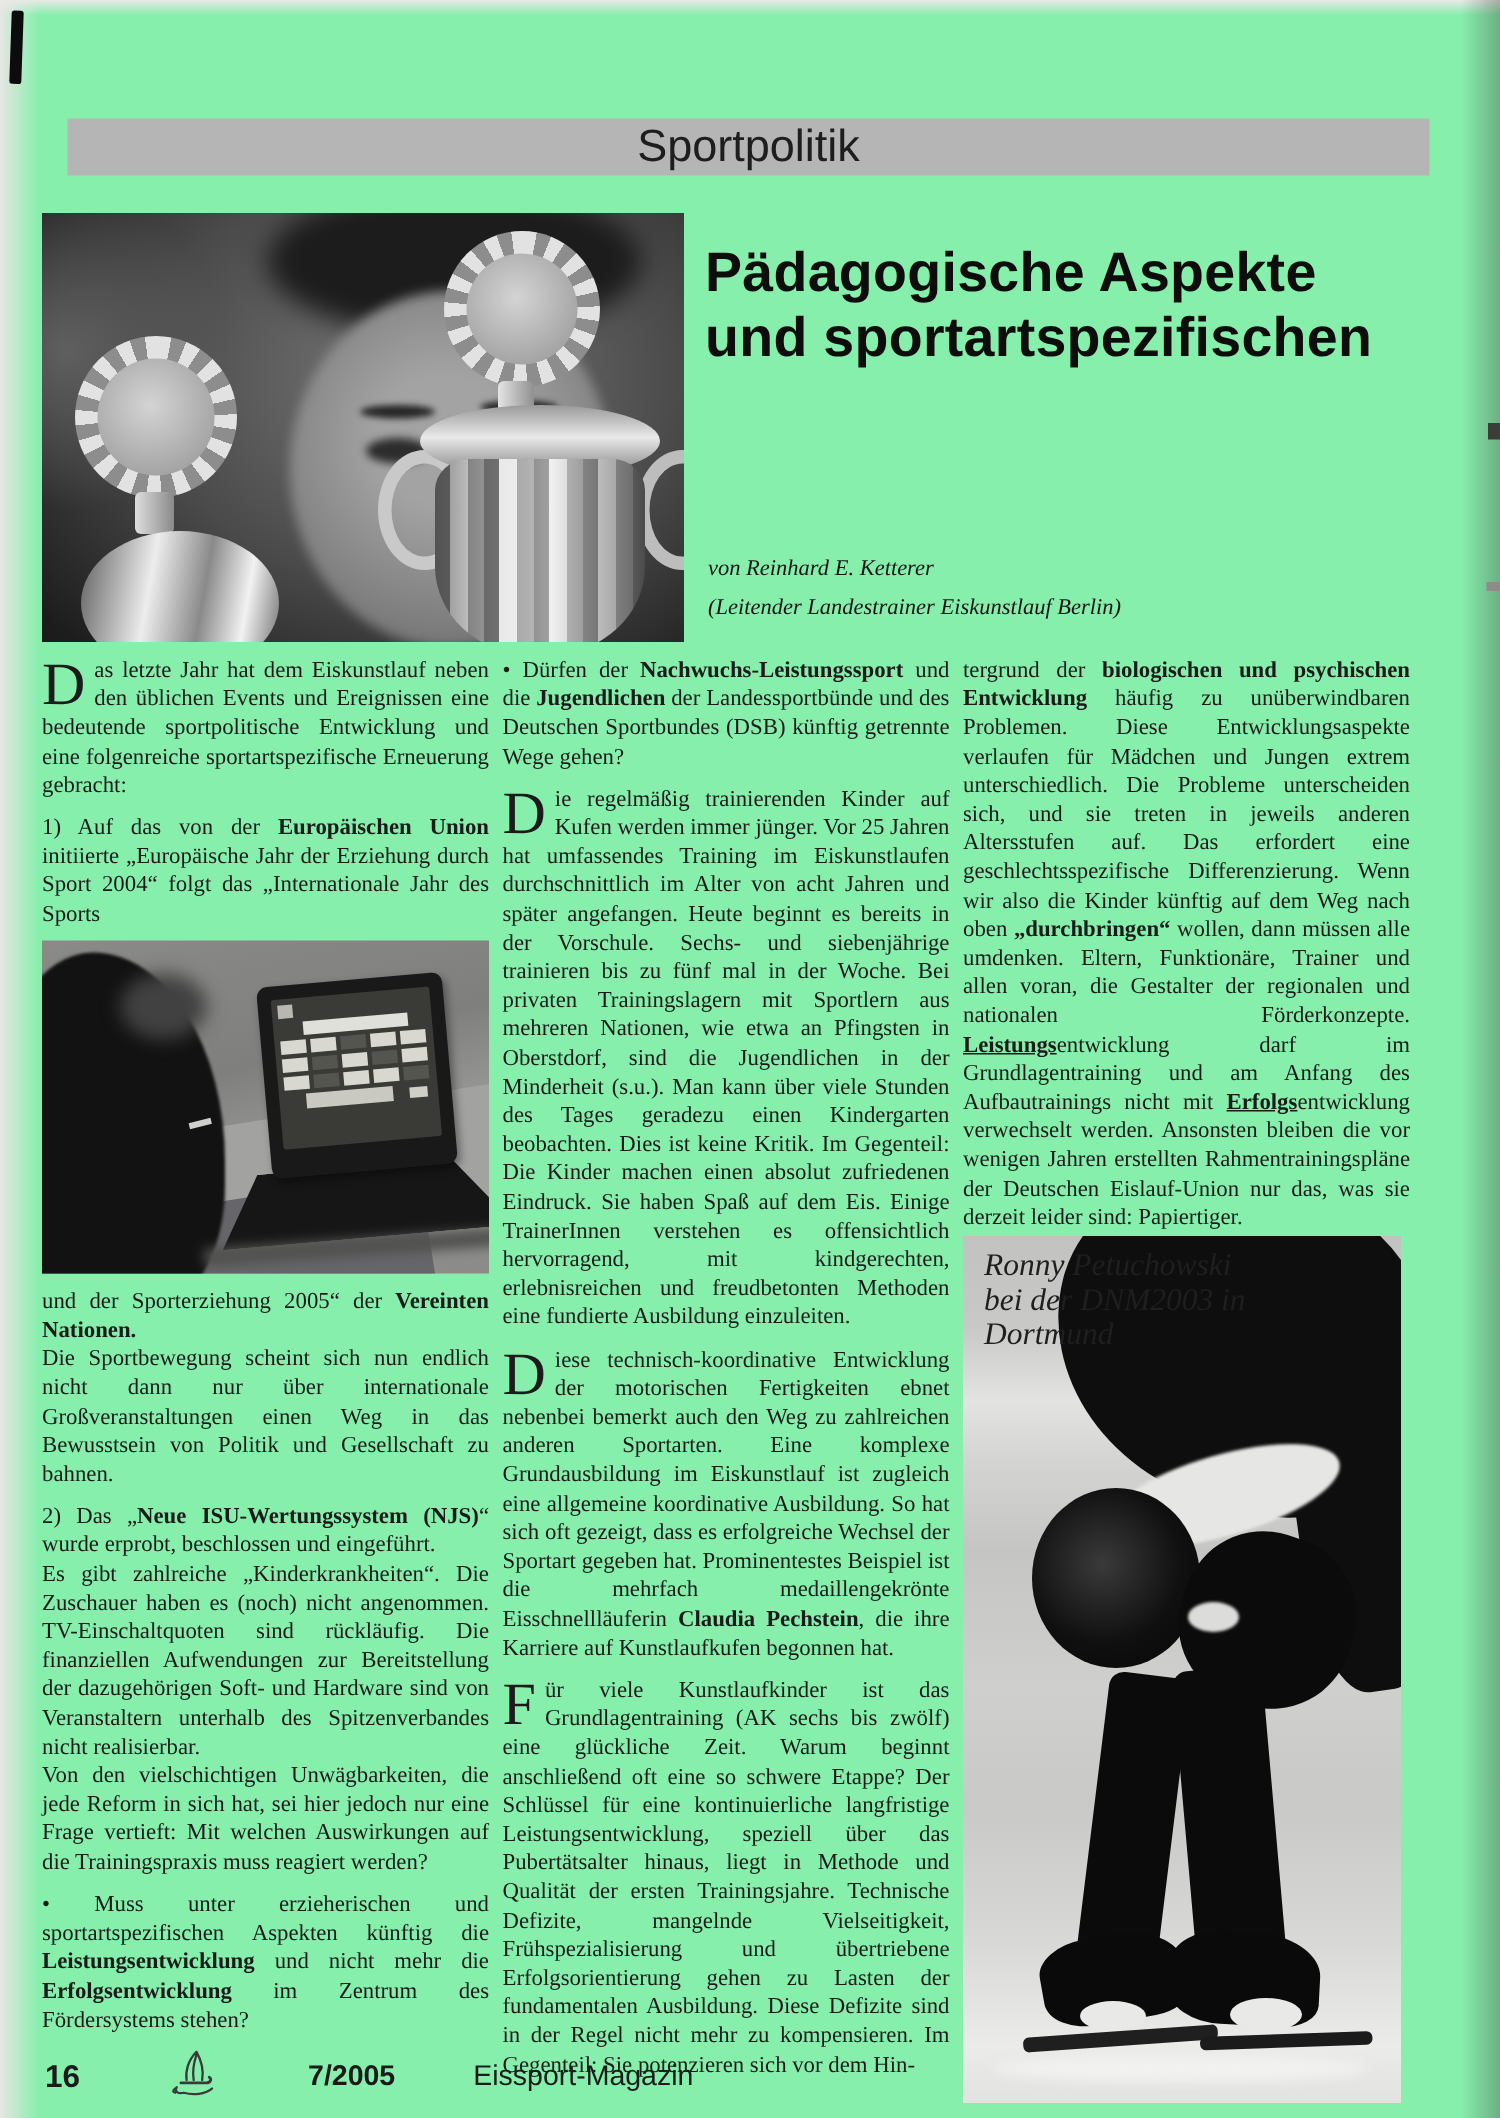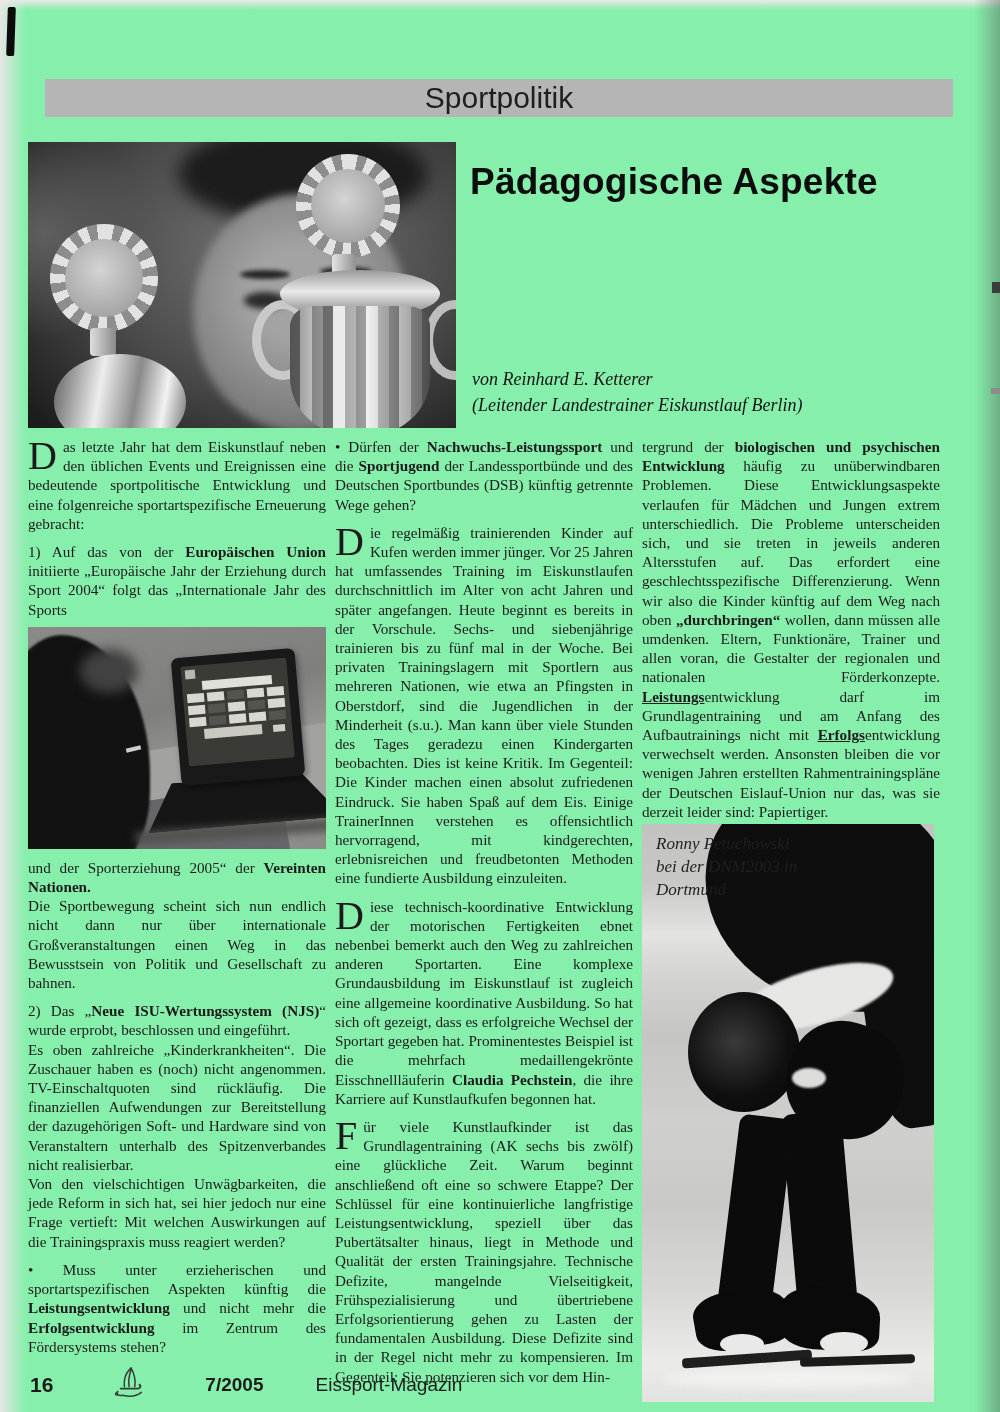--- a/index.html
+++ b/index.html
@@ -18,21 +18,21 @@
   .right-dash2{position:absolute;left:991px;top:388px;width:9px;height:6px;background:#8c8c8a;}
 
   .section-bar{position:absolute;left:45px;top:79px;width:908px;height:38px;background:#b5b5b5;
                display:flex;align-items:center;justify-content:center;
                font-family:"Liberation Sans",sans-serif;font-size:30px;color:#1e1e1e;}
 
   .headline{position:absolute;left:470px;top:160px;width:520px;
             font-family:"Liberation Sans",sans-serif;font-weight:bold;
             font-size:37px;line-height:43px;color:#0d0d0d;letter-spacing:.2px;}
   .byline{position:absolute;left:472px;top:366px;width:500px;
-          font-style:italic;font-size:18px;line-height:26px;color:#151515;}
+          font-style:italic;font-size:15px;line-height:26px;color:#151515;}
 
   .cols{position:absolute;left:28px;top:437px;width:912px;display:flex;gap:9px;}
   .col{width:298px;font-size:15.2px;line-height:19.2px;text-align:justify;hyphens:auto;}
   .col p{margin:0;}
   .col p.sp{margin-top:9px;}
   .dropcap{float:left;font-size:40px;line-height:33px;padding:2px 6px 0 0;}
   b.u{text-decoration:underline;}
 
   
   .photo{position:relative;overflow:hidden;}
@@ -108,21 +108,21 @@
   .s-legl{left:86px;top:292px;width:54px;height:204px;background:#0b0b0b;border-radius:10px;transform:rotate(7deg);}
   .s-legr{left:148px;top:288px;width:60px;height:208px;background:#0b0b0b;border-radius:10px;transform:rotate(-5deg);}
   .s-bootl{left:52px;top:466px;width:96px;height:58px;background:#0a0a0a;border-radius:35% 45% 25% 35%;transform:rotate(-10deg);}
   .s-bootr{left:138px;top:464px;width:100px;height:62px;background:#0a0a0a;border-radius:35% 45% 25% 35%;transform:rotate(3deg);}
   .s-gap1{left:78px;top:510px;width:44px;height:20px;background:#e9e9e7;border-radius:50%;}
   .s-gap2{left:178px;top:508px;width:48px;height:22px;background:#e9e9e7;border-radius:50%;}
   .s-blade1{left:40px;top:530px;width:130px;height:10px;background:#1f1f1f;border-radius:4px;transform:rotate(-4deg);}
   .s-blade2{left:158px;top:532px;width:115px;height:9px;background:#1b1b1b;border-radius:4px;transform:rotate(-2deg);}
   .s-smear{left:20px;top:546px;width:250px;height:18px;background:#f1f1ef;border-radius:50%;filter:blur(4px);}
   .s-caption{position:absolute;left:14px;top:8px;z-index:10;font-style:italic;
-             font-size:17px;line-height:23px;color:#1f1f1f;}
+             font-size:21px;line-height:23px;color:#1f1f1f;}
 
   .footer{position:absolute;left:30px;top:1366px;display:flex;align-items:center;
           font-family:"Liberation Sans",sans-serif;font-size:19px;color:#1b1b1b;gap:45px;}
   .footer .pageno{font-weight:bold;font-size:21px;margin-right:14px;}
   .footer .logo{margin-right:10px;}
   .footer .issue{font-weight:bold;margin-right:7px;}
 </style>
 </head>
 <body>
 
@@ -155,20 +155,21 @@
       </div>
     <div class="ph t-stem2"></div>
     <div class="ph t-h1"></div>
     <div class="ph t-h2"></div>
     <div class="ph t-lid"></div>
     <div class="ph t-cupbody"></div>
   </div>
 
   <div class="headline">
     <div>Pädagogische Aspekte</div>
+    <div>und sportartspezifischen</div>
   </div>
   <div class="byline">
     <div>von Reinhard E. Ketterer</div>
     <div>(Leitender Landestrainer Eiskunstlauf Berlin)</div>
   </div>
 
   <div class="cols">
 
     <div class="col">
       <p><span class="dropcap">D</span><span>as letzte Jahr hat dem Eiskunstlauf neben den üblichen Events und Ereignissen eine bedeutende sportpolitische Entwicklung und eine folgenreiche sportartspezifische Erneuerung gebracht:</span></p>
@@ -203,27 +204,27 @@
               <span class="d-btn dk"></span>
             <span class="d-btn wide"></span>
               <span class="d-btn sm"></span>
           </div>
         </div>
       </div>
 
       <p><span>und der Sporterziehung 2005“ der </span><b>Vereinten Nationen.</b></p>
       <p><span>Die Sportbewegung scheint sich nun endlich nicht dann nur über internationale Großveranstaltungen einen Weg in das Bewusstsein von Politik und Gesellschaft zu bahnen.</span></p>
       <p class="sp"><span>2) Das „</span><b>Neue ISU-Wertungssystem (NJS)</b><span>“ wurde erprobt, beschlossen und eingeführt.</span></p>
-      <p><span>Es oben zahlreiche „Kinderkrankheiten“. Die Zuschauer haben es (noch) nicht angenommen. TV-Einschaltquoten sind rückläufig. Die finanziellen Aufwendungen zur Bereitstellung der dazugehörigen Soft- und Hardware sind von Veranstaltern unterhalb des Spitzenverbandes nicht realisierbar.</span></p>
+      <p><span>Es gibt zahlreiche „Kinderkrankheiten“. Die Zuschauer haben es (noch) nicht angenommen. TV-Einschaltquoten sind rückläufig. Die finanziellen Aufwendungen zur Bereitstellung der dazugehörigen Soft- und Hardware sind von Veranstaltern unterhalb des Spitzenverbandes nicht realisierbar.</span></p>
       <p><span>Von den vielschichtigen Unwägbarkeiten, die jede Reform in sich hat, sei hier jedoch nur eine Frage vertieft: Mit welchen Auswirkungen auf die Trainingspraxis muss reagiert werden?</span></p>
       <p class="sp"><span>• Muss unter erzieherischen und sportartspezifischen Aspekten künftig die </span><b>Leistungsentwicklung</b><span> und nicht mehr die </span><b>Erfolgsentwicklung</b><span> im Zentrum des Fördersystems stehen?</span></p>
     </div>
 
     <div class="col">
-      <p><span>• Dürfen der </span><b>Nachwuchs-Leistungssport</b><span> und die </span><b>Sportjugend</b><span> der Landessportbünde und des Deutschen Sportbundes (DSB) künftig getrennte Wege gehen?</span></p>
+      <p><span>• Dürfen der </span><b>Nachwuchs-Leistungssport</b><span> und die </span><b>Jugendlichen</b><span> der Landessportbünde und des Deutschen Sportbundes (DSB) künftig getrennte Wege gehen?</span></p>
       <p class="sp"><span class="dropcap">D</span><span>ie regelmäßig trainierenden Kinder auf Kufen werden immer jünger. Vor 25 Jahren hat umfassendes Training im Eiskunstlaufen durchschnittlich im Alter von acht Jahren und später angefangen. Heute beginnt es bereits in der Vorschule. Sechs- und siebenjährige trainieren bis zu fünf mal in der Woche. Bei privaten Trainingslagern mit Sportlern aus mehreren Nationen, wie etwa an Pfingsten in Oberstdorf, sind die Jugendlichen in der Minderheit (s.u.). Man kann über viele Stunden des Tages geradezu einen Kindergarten beobachten. Dies ist keine Kritik. Im Gegenteil: Die Kinder machen einen absolut zufriedenen Eindruck. Sie haben Spaß auf dem Eis. Einige TrainerInnen verstehen es offensichtlich hervorragend, mit kindgerechten, erlebnisreichen und freudbetonten Methoden eine fundierte Ausbildung einzuleiten.</span></p>
       <p class="sp"><span class="dropcap">D</span><span>iese technisch-koordinative Entwicklung der motorischen Fertigkeiten ebnet nebenbei bemerkt auch den Weg zu zahlreichen anderen Sportarten. Eine komplexe Grundausbildung im Eiskunstlauf ist zugleich eine allgemeine koordinative Ausbildung. So hat sich oft gezeigt, dass es erfolgreiche Wechsel der Sportart gegeben hat. Prominentestes Beispiel ist die mehrfach medaillengekrönte Eisschnellläuferin </span><b>Claudia Pechstein</b><span>, die ihre Karriere auf Kunstlaufkufen begonnen hat.</span></p>
       <p class="sp"><span class="dropcap">F</span><span>ür viele Kunstlaufkinder ist das Grundlagentraining (AK sechs bis zwölf) eine glückliche Zeit. Warum beginnt anschließend oft eine so schwere Etappe? Der Schlüssel für eine kontinuierliche langfristige Leistungsentwicklung, speziell über das Pubertätsalter hinaus, liegt in Methode und Qualität der ersten Trainingsjahre. Technische Defizite, mangelnde Vielseitigkeit, Frühspezialisierung und übertriebene Erfolgsorientierung gehen zu Lasten der fundamentalen Ausbildung. Diese Defizite sind in der Regel nicht mehr zu kompensieren. Im Gegenteil: Sie potenzieren sich vor dem Hin-</span></p>
     </div>
 
     <div class="col">
       <p><span>tergrund der </span><b>biologischen und psychischen Entwicklung</b><span> häufig zu unüberwindbaren Problemen. Diese Entwicklungsaspekte verlaufen für Mädchen und Jungen extrem unterschiedlich. Die Probleme unterscheiden sich, und sie treten in jeweils anderen Altersstufen auf. Das erfordert eine geschlechtsspezifische Differenzierung. Wenn wir also die Kinder künftig auf dem Weg nach oben </span><b>„durchbringen“</b><span> wollen, dann müssen alle umdenken. Eltern, Funktionäre, Trainer und allen voran, die Gestalter der regionalen und nationalen Förderkonzepte. </span><b class="u">Leistungs</b><span>entwicklung darf im Grundlagentraining und am Anfang des Aufbautrainings nicht mit </span><b class="u">Erfolgs</b><span>entwicklung verwechselt werden. Ansonsten bleiben die vor wenigen Jahren erstellten Rahmentrainingspläne der Deutschen Eislauf-Union nur das, was sie derzeit leider sind: Papiertiger.</span></p>
 
       <div class="photo photo-skater">
         <div class="s-caption">

